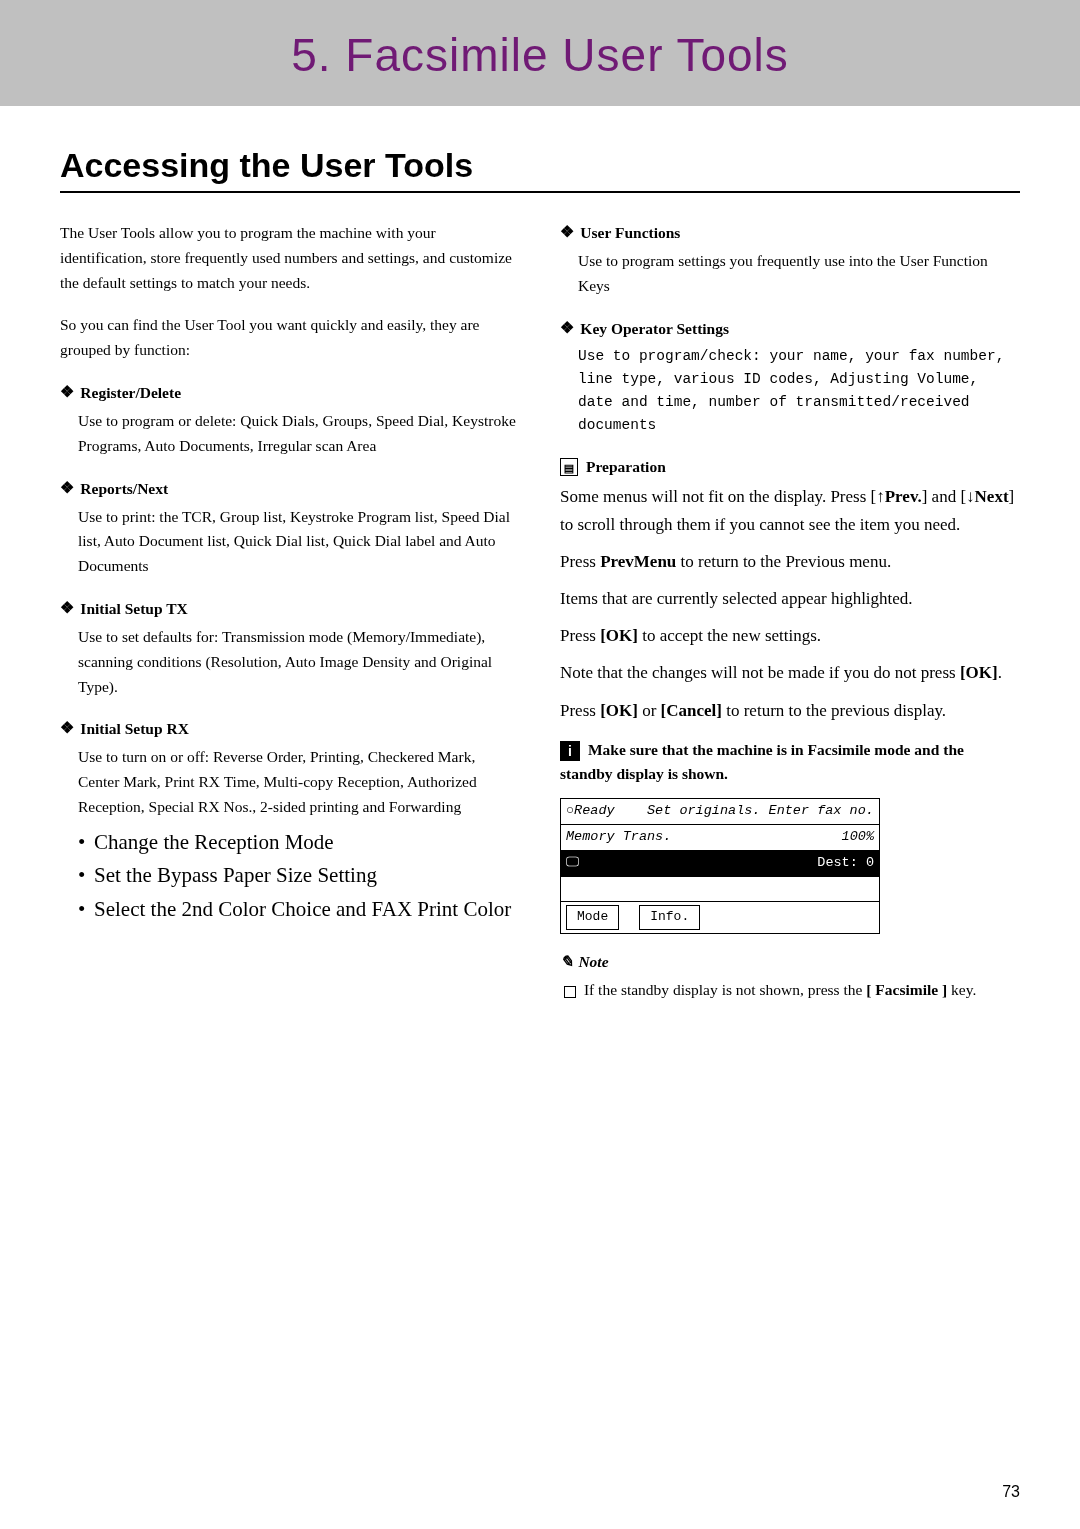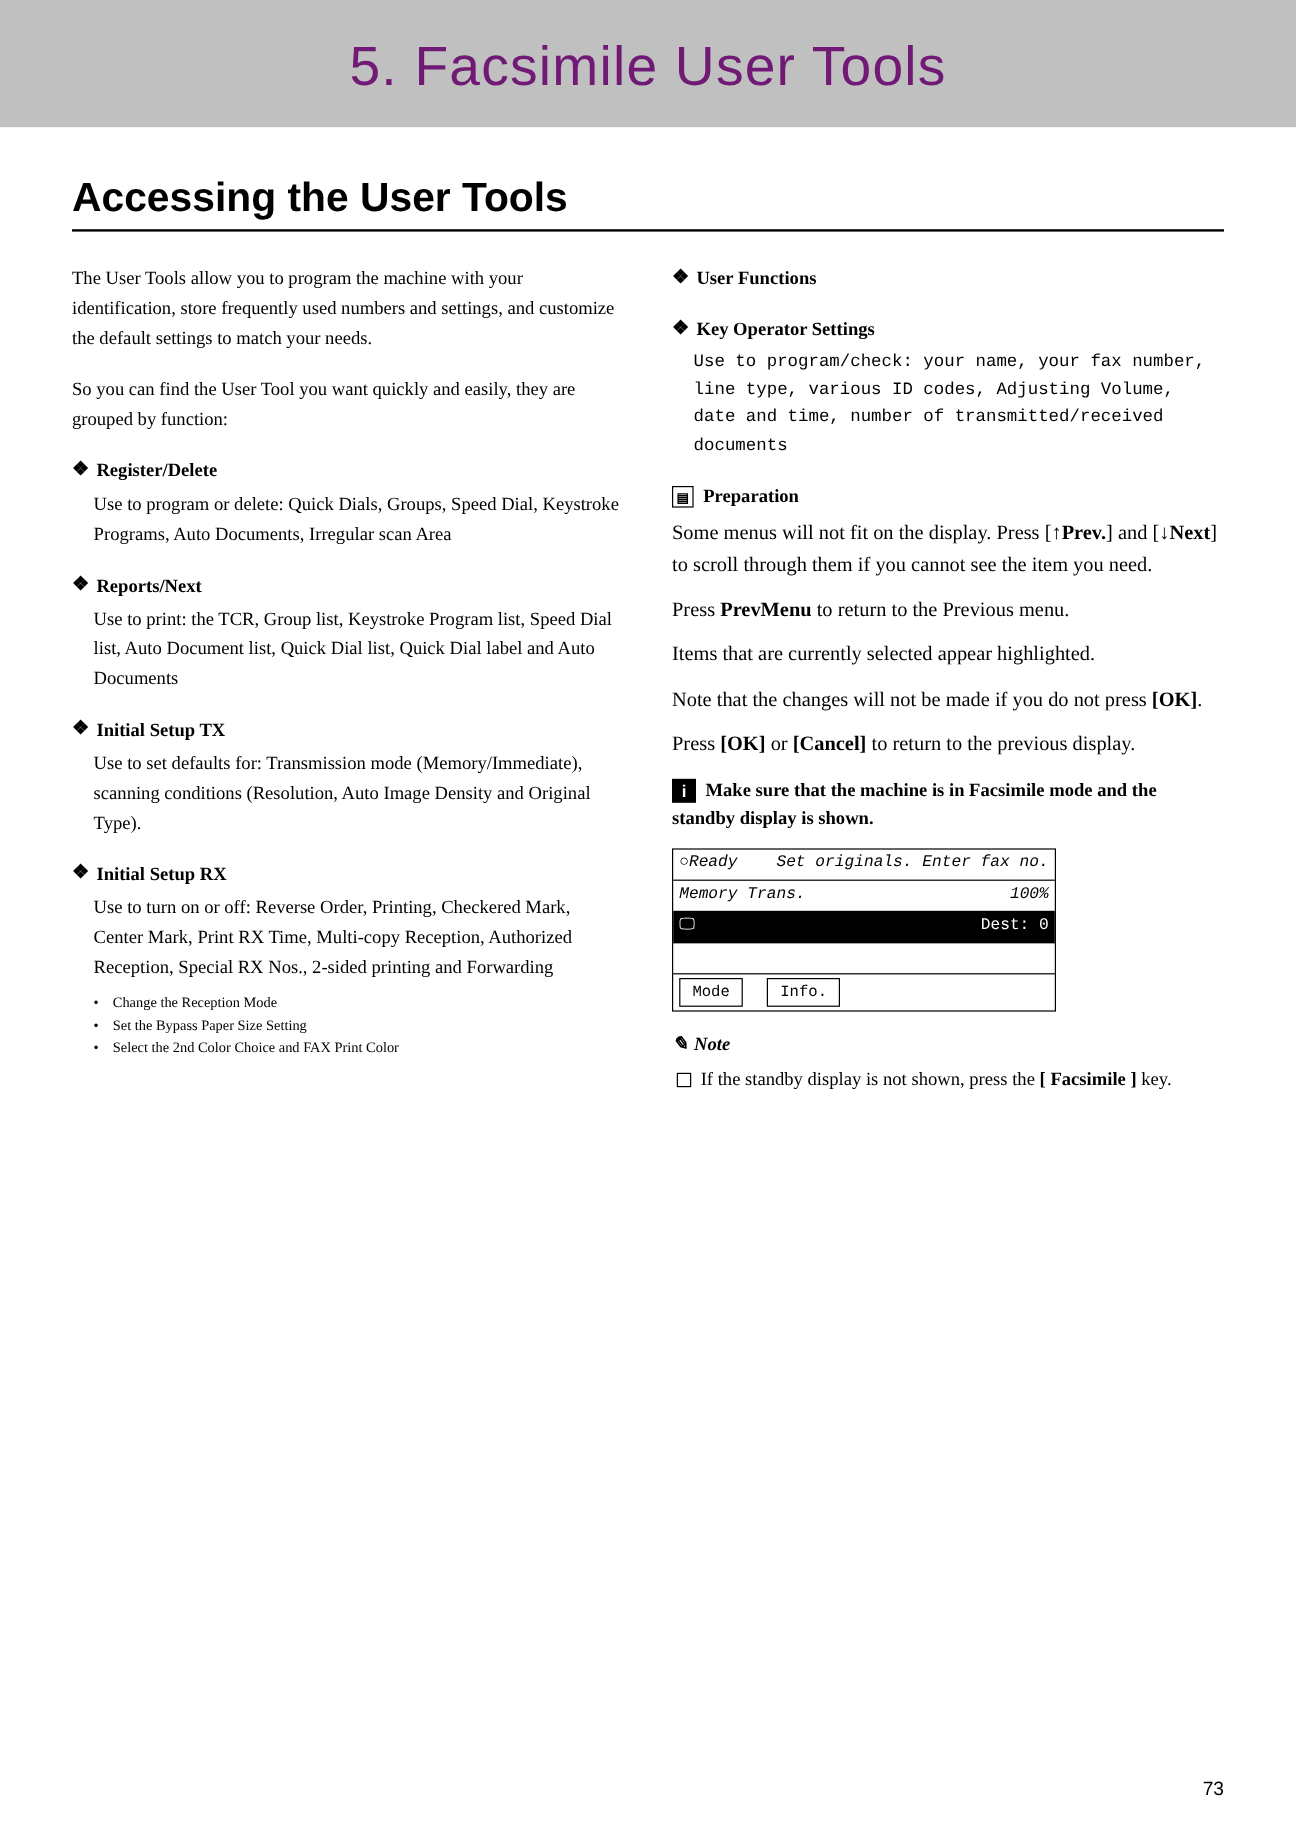--- a/index.html
+++ b/index.html
@@ -93,21 +93,21 @@
       font-size: 14.5px;
     }
 
     .bullet-list {
       list-style: none;
       padding-left: 18px;
       margin-top: 6px;
     }
 
     .bullet-list li {
-      font-size: 12px;
+      font-size: 21px;
       line-height: 1.6;
       padding-left: 16px;
       position: relative;
     }
 
     .bullet-list li::before {
       content: '•';
       position: absolute;
       left: 0;
     }
@@ -321,20 +321,21 @@
       </div>
     </div>
 
     <div class="col-right">
 
       <div class="sub-section">
         <div class="sub-title">
           <span class="diamond">❖</span>
           <span>User Functions</span>
         </div>
+        <p class="sub-body">Use to program settings you frequently use into the User Function Keys</p>
       </div>
 
       <div class="sub-section">
         <div class="sub-title">
           <span class="diamond">❖</span>
           <span>Key Operator Settings</span>
         </div>
         <p class="sub-body mono">Use to program/check: your name, your fax number, line type, various ID codes, Adjusting Volume, date and time, number of transmitted/received documents</p>
       </div>
 
@@ -346,20 +347,23 @@
         <p class="prep-body">
           Some menus will not fit on the display. Press [<kbd>↑Prev.</kbd>] and [<kbd>↓Next</kbd>] to scroll through them if you cannot see the item you need.
         </p>
         <p class="prep-body">
           Press <kbd>PrevMenu</kbd> to return to the Previous menu.
         </p>
         <p class="prep-body">
           Items that are currently selected appear highlighted.
         </p>
         <p class="prep-body">
+          Press <kbd>[OK]</kbd> to accept the new settings.
+        </p>
+        <p class="prep-body">
           Note that the changes will not be made if you do not press <kbd>[OK]</kbd>.
         </p>
         <p class="prep-body">
           Press <kbd>[OK]</kbd> or <kbd>[Cancel]</kbd> to return to the previous display.
         </p>
       </div>
 
       <div class="bold-note-section">
         <span class="bold-note-icon">i</span>
         <span class="bold-note-text">Make sure that the machine is in Facsimile mode and the standby display is shown.</span>

